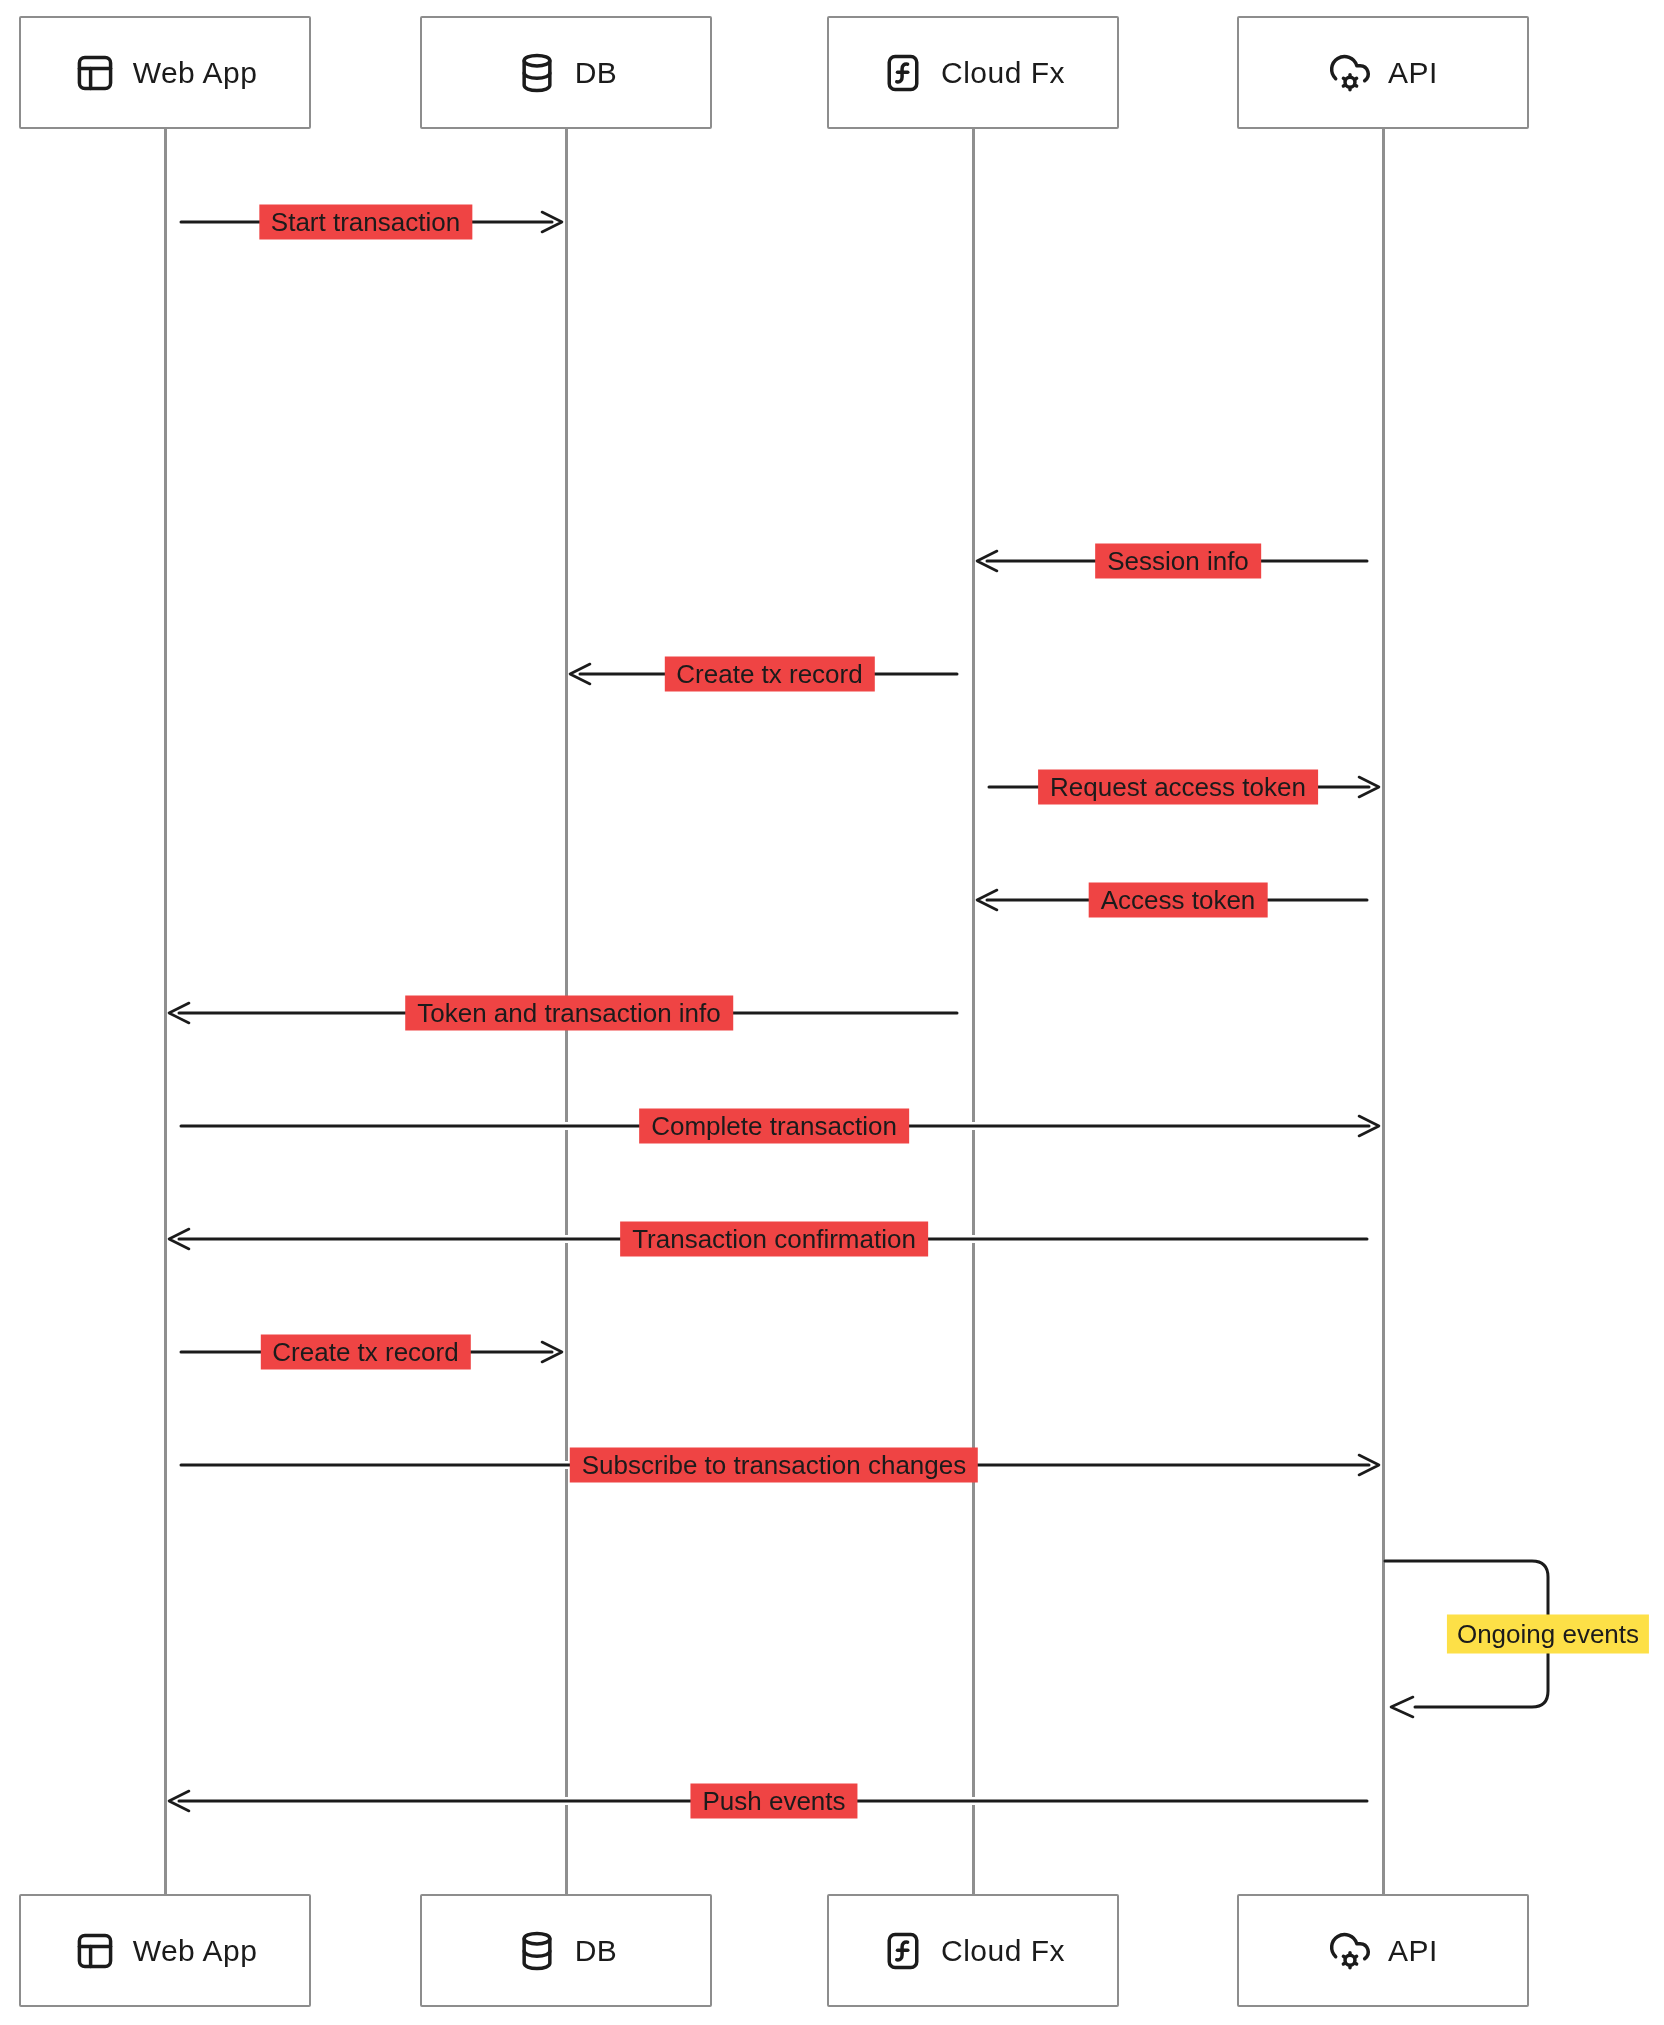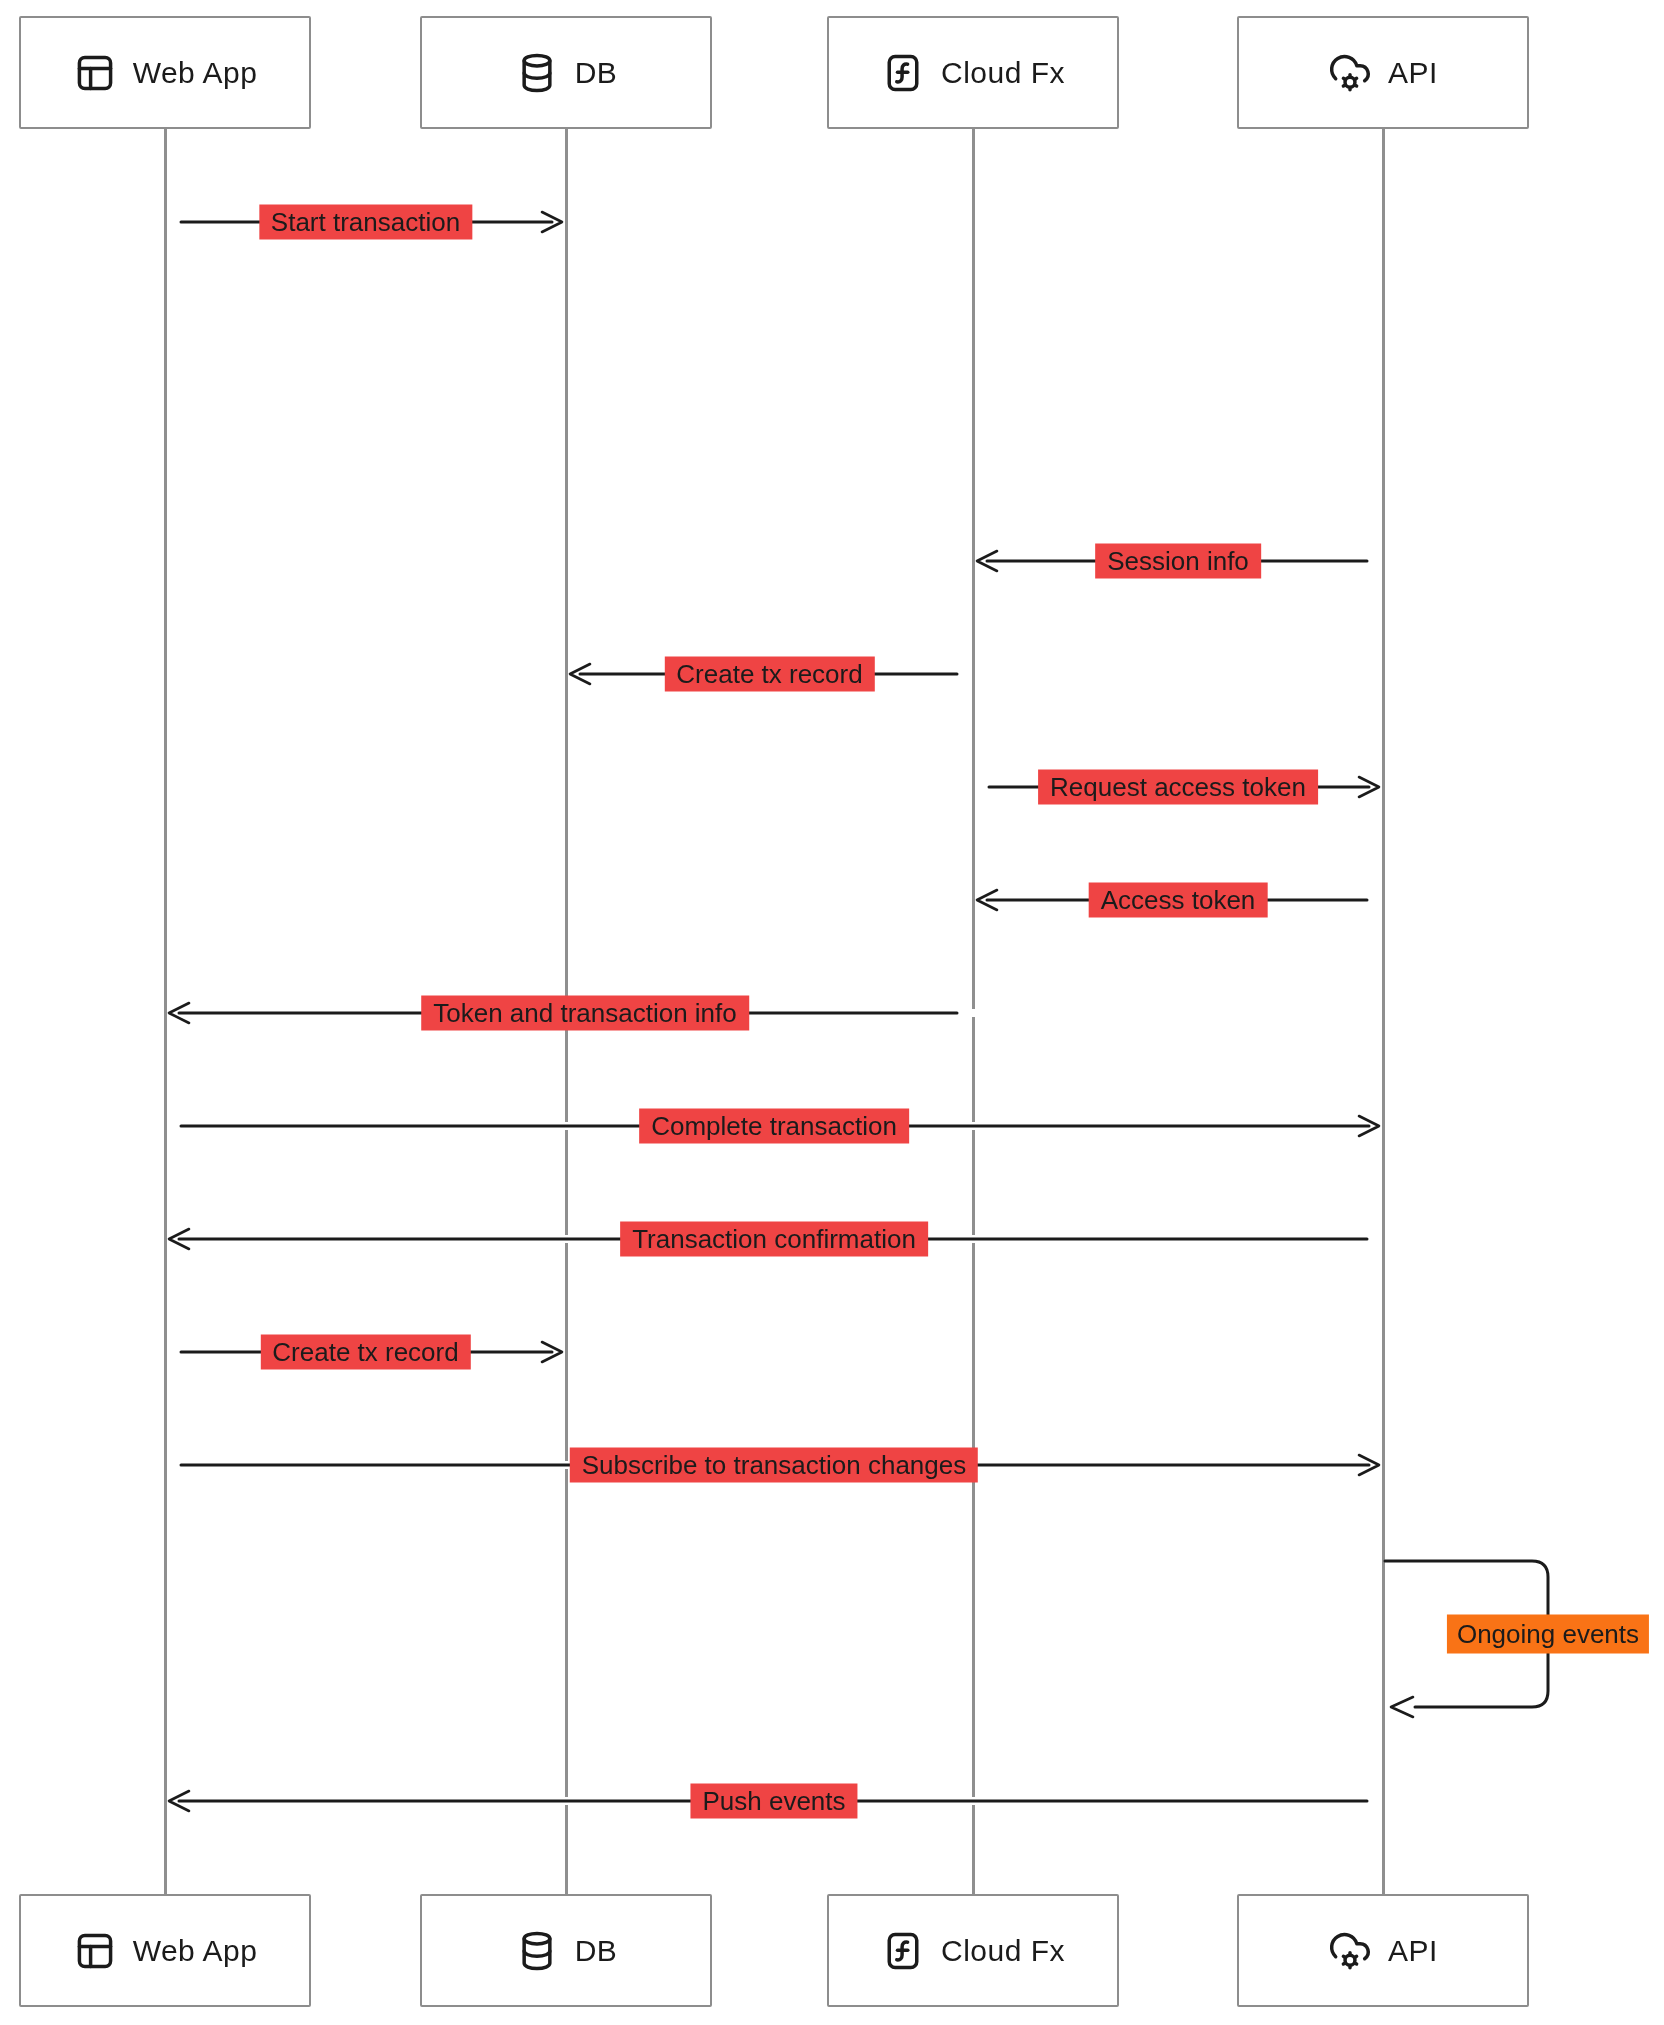--- a/index.html
+++ b/index.html
@@ -61,21 +61,21 @@
     white-space:nowrap;
     z-index:4;
   }
   .self-loop{
     position:absolute;
     z-index:3;
   }
   .self-loop .loop-label{
     position:absolute;
     transform:translate(-50%,-50%);
-    background:#f97316;
+    background:#fde047;
     padding:4px 10px;
     font-size:26px;
     white-space:nowrap;
     z-index:4;
   }
 </style>
 </head>
 <body>
 
 <div id="canvas">
@@ -206,21 +206,21 @@
       <span class="msg-label">Request access token</span>
     </div>
     <div class="message" style="left: 973px; top: 883px; width: 410px;">
       <div class="halo"></div>
       <svg width="410" height="34" viewBox="0 0 410 34" fill="none" stroke="#1b1b1b" stroke-linecap="round" stroke-linejoin="round">
         <line x1="14" y1="17" x2="394" y2="17" stroke-width="3"></line>
         <path d="M 24 7 L 4 17 L 24 27" stroke-width="2.6"></path>
       </svg>
       <span class="msg-label">Access token</span>
     </div>
-    <div class="message" style="left: 165px; top: 996px; width: 808px; padding-left: 32px;">
+    <div class="message" style="left: 165px; top: 996px; width: 808px;">
       <div class="halo"></div>
       <svg width="808" height="34" viewBox="0 0 808 34" fill="none" stroke="#1b1b1b" stroke-linecap="round" stroke-linejoin="round">
         <line x1="14" y1="17" x2="792" y2="17" stroke-width="3"></line>
         <path d="M 24 7 L 4 17 L 24 27" stroke-width="2.6"></path>
       </svg>
       <span class="msg-label">Token and transaction info</span>
     </div>
     <div class="message" style="left: 165px; top: 1109px; width: 1218px; text-align: right;">
       <div class="halo"></div>
       <svg width="1218" height="34" viewBox="0 0 1218 34" fill="none" stroke="#1b1b1b" stroke-linecap="round" stroke-linejoin="round">

